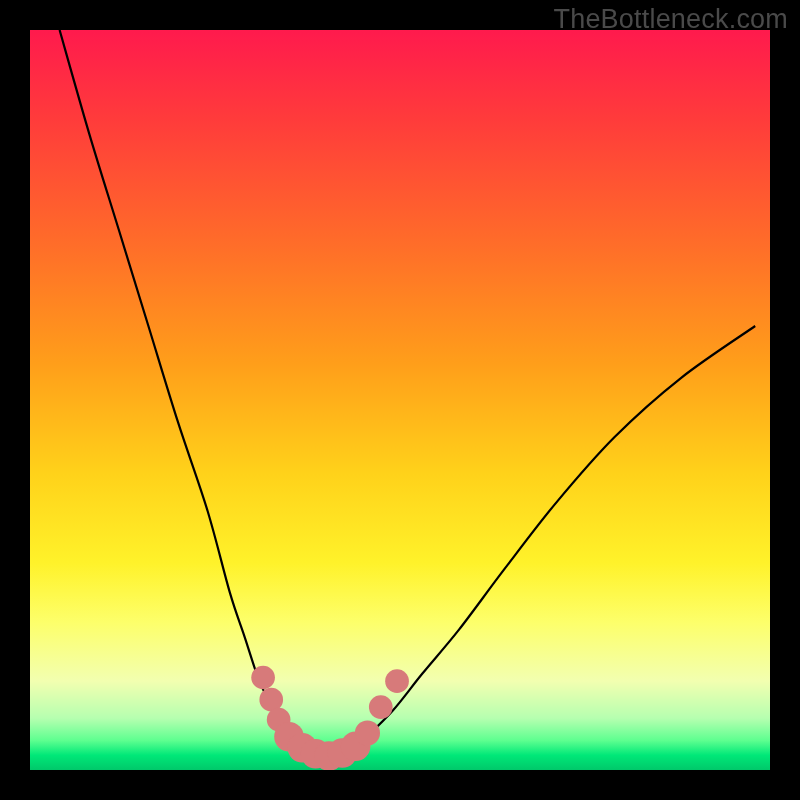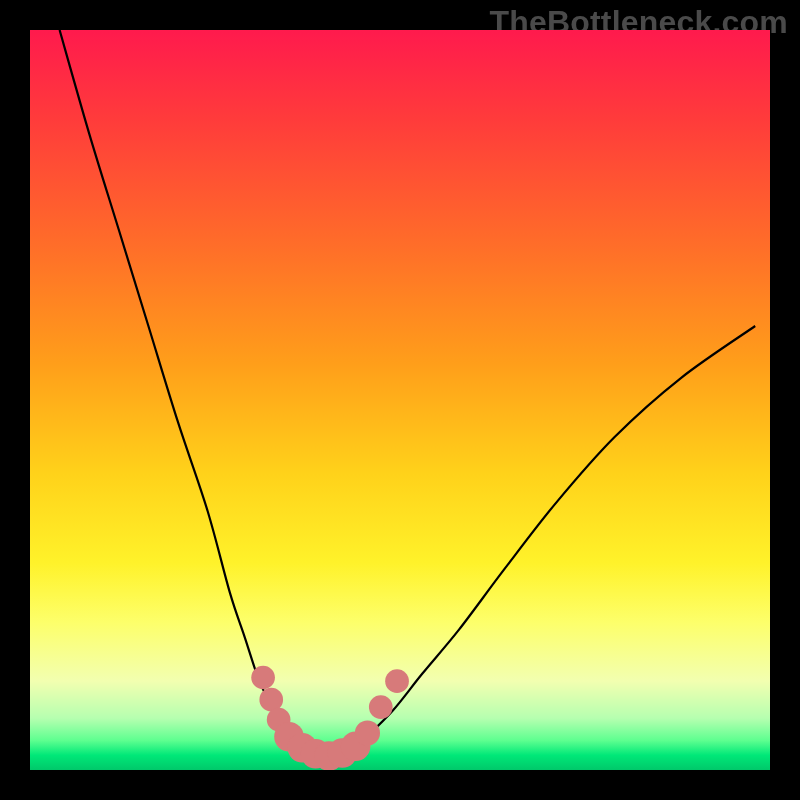--- a/index.html
+++ b/index.html
@@ -40,23 +40,23 @@
       #5eff90 96%,
       #00e878 98%,
       #00c86a 100%
     );
   }
   .watermark {
     position: absolute;
     top: 4px;
     right: 12px;
     color: #4a4a4a;
-    font-size: 32px;
+    font-size: 27px;
     letter-spacing: 0.2px;
-    font-weight: 700;
+    font-weight: 400;
     user-select: none;
   }
   svg.curves {
     position: absolute;
     top: 0;
     left: 0;
     width: 740px;
     height: 740px;
   }
 </style>

